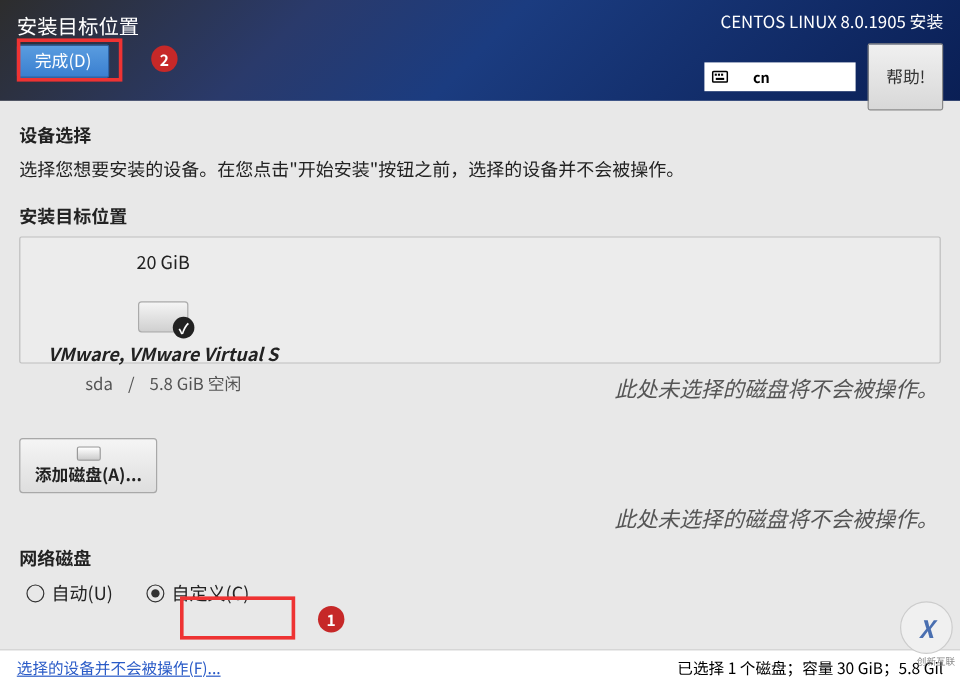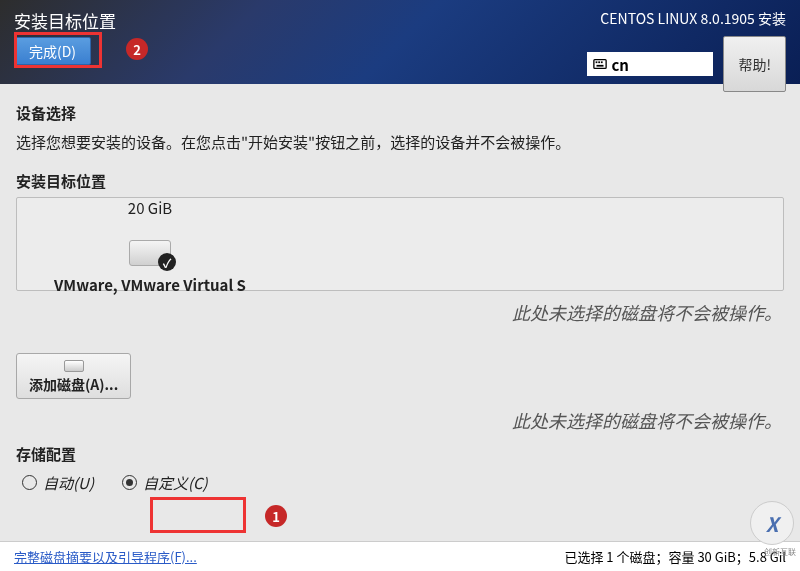--- a/index.html
+++ b/index.html
@@ -33,62 +33,62 @@
     background: #c62828; color: #fff; font-size: 13px; font-weight: 600;
   }
   .callout-2 { position: absolute; left: 126px; top: 38px; }
   .callout-1 { position: absolute; left: 265px; top: 505px; }
 
   .top-right { display: flex; flex-direction: column; align-items: flex-end; gap: 8px; }
   .install-title { font-size: 14px; font-weight: 400; }
   .top-controls { display: flex; gap: 10px; align-items: center; }
   .lang-box {
     background: #fff; color: #000; display: flex; align-items: center;
-    width: 126px; height: 24px; padding: 0 6px; font-size: 15px; font-weight: 700; gap: 4px;
+    width: 126px; height: 24px; padding: 0 6px; font-size: 12px; font-weight: 700; gap: 20px;
   }
   .lang-box svg { width: 14px; height: 14px; }
   .help-btn {
     background: linear-gradient(#f0f0f0,#d8d8d8); color: #333;
     border: 1px solid #888; padding: 17px 14px; font-size: 14px; border-radius: 2px; cursor: pointer;
   }
 
   .content { padding: 14px 16px 6px 16px; color: #222; }
   .section-head { font-size: 15px; font-weight: 700; margin-top: 4px; }
   .section-desc { font-size: 15px; margin: 8px 0 18px 0; }
   .subhead { font-size: 15px; font-weight: 700; margin: 10px 0 6px 0; }
 
   .disk-area {
     border: 1px solid #bdbdbd; background: #ececec;
-    width: 100%; height: 94px; padding: 6px 28px; border-radius: 2px;
-    display: flex; align-items: center;
+    width: 100%; height: 106px; padding: 6px 14px; border-radius: 2px;
+    display: flex; align-items: flex-start;
   }
   .disk-card { width: 210px; text-align: center; }
   .disk-size { font-size: 15px; margin: 4px 0; }
   .disk-icon-wrap { display: flex; justify-content: center; align-items: flex-end; height: 44px; }
   .disk-icon { width: 42px; height: 26px; background: linear-gradient(#f5f5f5,#d0d0d0); border: 1px solid #aaa; border-radius: 3px; position: relative; }
   .disk-check {
     position: absolute; right: -6px; bottom: -6px;
     width: 18px; height: 18px; border-radius: 50%; background: #222;
     display: flex; align-items: center; justify-content: center;
   }
   .disk-check::after { content: "✓"; color: #fff; font-size: 12px; font-weight: 700; }
-  .disk-name { font-size: 15px; font-weight: 700; margin-top: 8px; }
+  .disk-name { font-size: 15px; font-weight: 700; margin-top: 8px; font-style: italic; }
   .disk-sub { font-size: 14px; color: #555; margin-top: 4px; }
 
   .hint { text-align: right; font-style: italic; color: #555; font-size: 18px; margin: 8px 2px 8px 0; }
 
   .add-disk {
     display: inline-flex; flex-direction: column; align-items: center;
     background: linear-gradient(#f5f5f5,#dedede); border: 1px solid #a8a8a8;
     border-radius: 3px; padding: 6px 12px 4px 12px; cursor: pointer; margin-top: 20px;
   }
   .add-disk .nd-icon { width: 20px; height: 12px; background: linear-gradient(#fff,#ccc); border: 1px solid #999; border-radius: 2px; margin-bottom: 2px; }
   .add-disk-label { font-size: 14px; font-weight: 700; }
 
-  .storage-config { display: flex; align-items: center; gap: 28px; margin-top: 8px; padding-left: 6px; font-style: italic; }
+  .storage-config { display: flex; align-items: center; gap: 28px; margin-top: 8px; padding-left: 6px; }
   .radio-opt { display: flex; align-items: center; gap: 6px; font-size: 15px; cursor: pointer; }
   .radio { width: 15px; height: 15px; border: 1.5px solid #333; border-radius: 50%; display: inline-flex; align-items: center; justify-content: center; }
   .radio.checked::after { content: ""; width: 7px; height: 7px; background: #333; border-radius: 50%; }
 
   .red-box-custom { position: absolute; border: 3px solid #e33; left: 150px; top: 497px; width: 96px; height: 36px; pointer-events: none; }
 
   .bottombar {
     position: absolute; left: 0; bottom: 0; width: 100%; height: 30px;
     background: #fff; border-top: 1px solid #ccc;
     display: flex; justify-content: space-between; align-items: center;
@@ -141,47 +141,52 @@
   <div class="subhead">安装目标位置</div>
   <div class="disk-area">
     <div class="disk-card">
       <div class="disk-size">20 GiB</div>
       <div class="disk-icon-wrap">
         <div class="disk-icon">
           <div class="disk-check"></div>
         </div>
       </div>
       <div class="disk-name">VMware, VMware Virtual S</div>
+      <div class="disk-sub">
+        <span>sda</span>&nbsp;&nbsp;&nbsp;
+        <span>/</span>&nbsp;&nbsp;&nbsp;
+        <span>5.8 GiB 空闲</span>
+      </div>
     </div>
   </div>
   <div class="hint">此处未选择的磁盘将不会被操作。</div>
 
   <div class="add-disk">
     <div class="nd-icon"></div>
     <div class="add-disk-label">添加磁盘(A)...</div>
   </div>
   <div class="hint">此处未选择的磁盘将不会被操作。</div>
 
-  <div class="subhead">存储配置</div>
+  <div class="subhead">网络磁盘</div>
   <div class="storage-config">
     <label class="radio-opt">
       <span class="radio"></span>
       <span>自动(U)</span>
     </label>
     <label class="radio-opt">
       <span class="radio checked"></span>
       <span>自定义(C)</span>
     </label>
   </div>
 </div>
 
 <div class="red-box-custom"></div>
 <div class="callout callout-1">1</div>
 
 <div class="bottombar">
-  <a href="#">完整磁盘摘要以及引导程序(F)...</a>
+  <a href="#">选择的设备并不会被操作(F)...</a>
   <span>已选择 1 个磁盘；容量 30 GiB；5.8 Gil</span>
 </div>
 
 <div class="watermark">
     <span>X</span>
   </div>
 <div class="watermark-sub">创新互联</div>
 
 </body></html>

